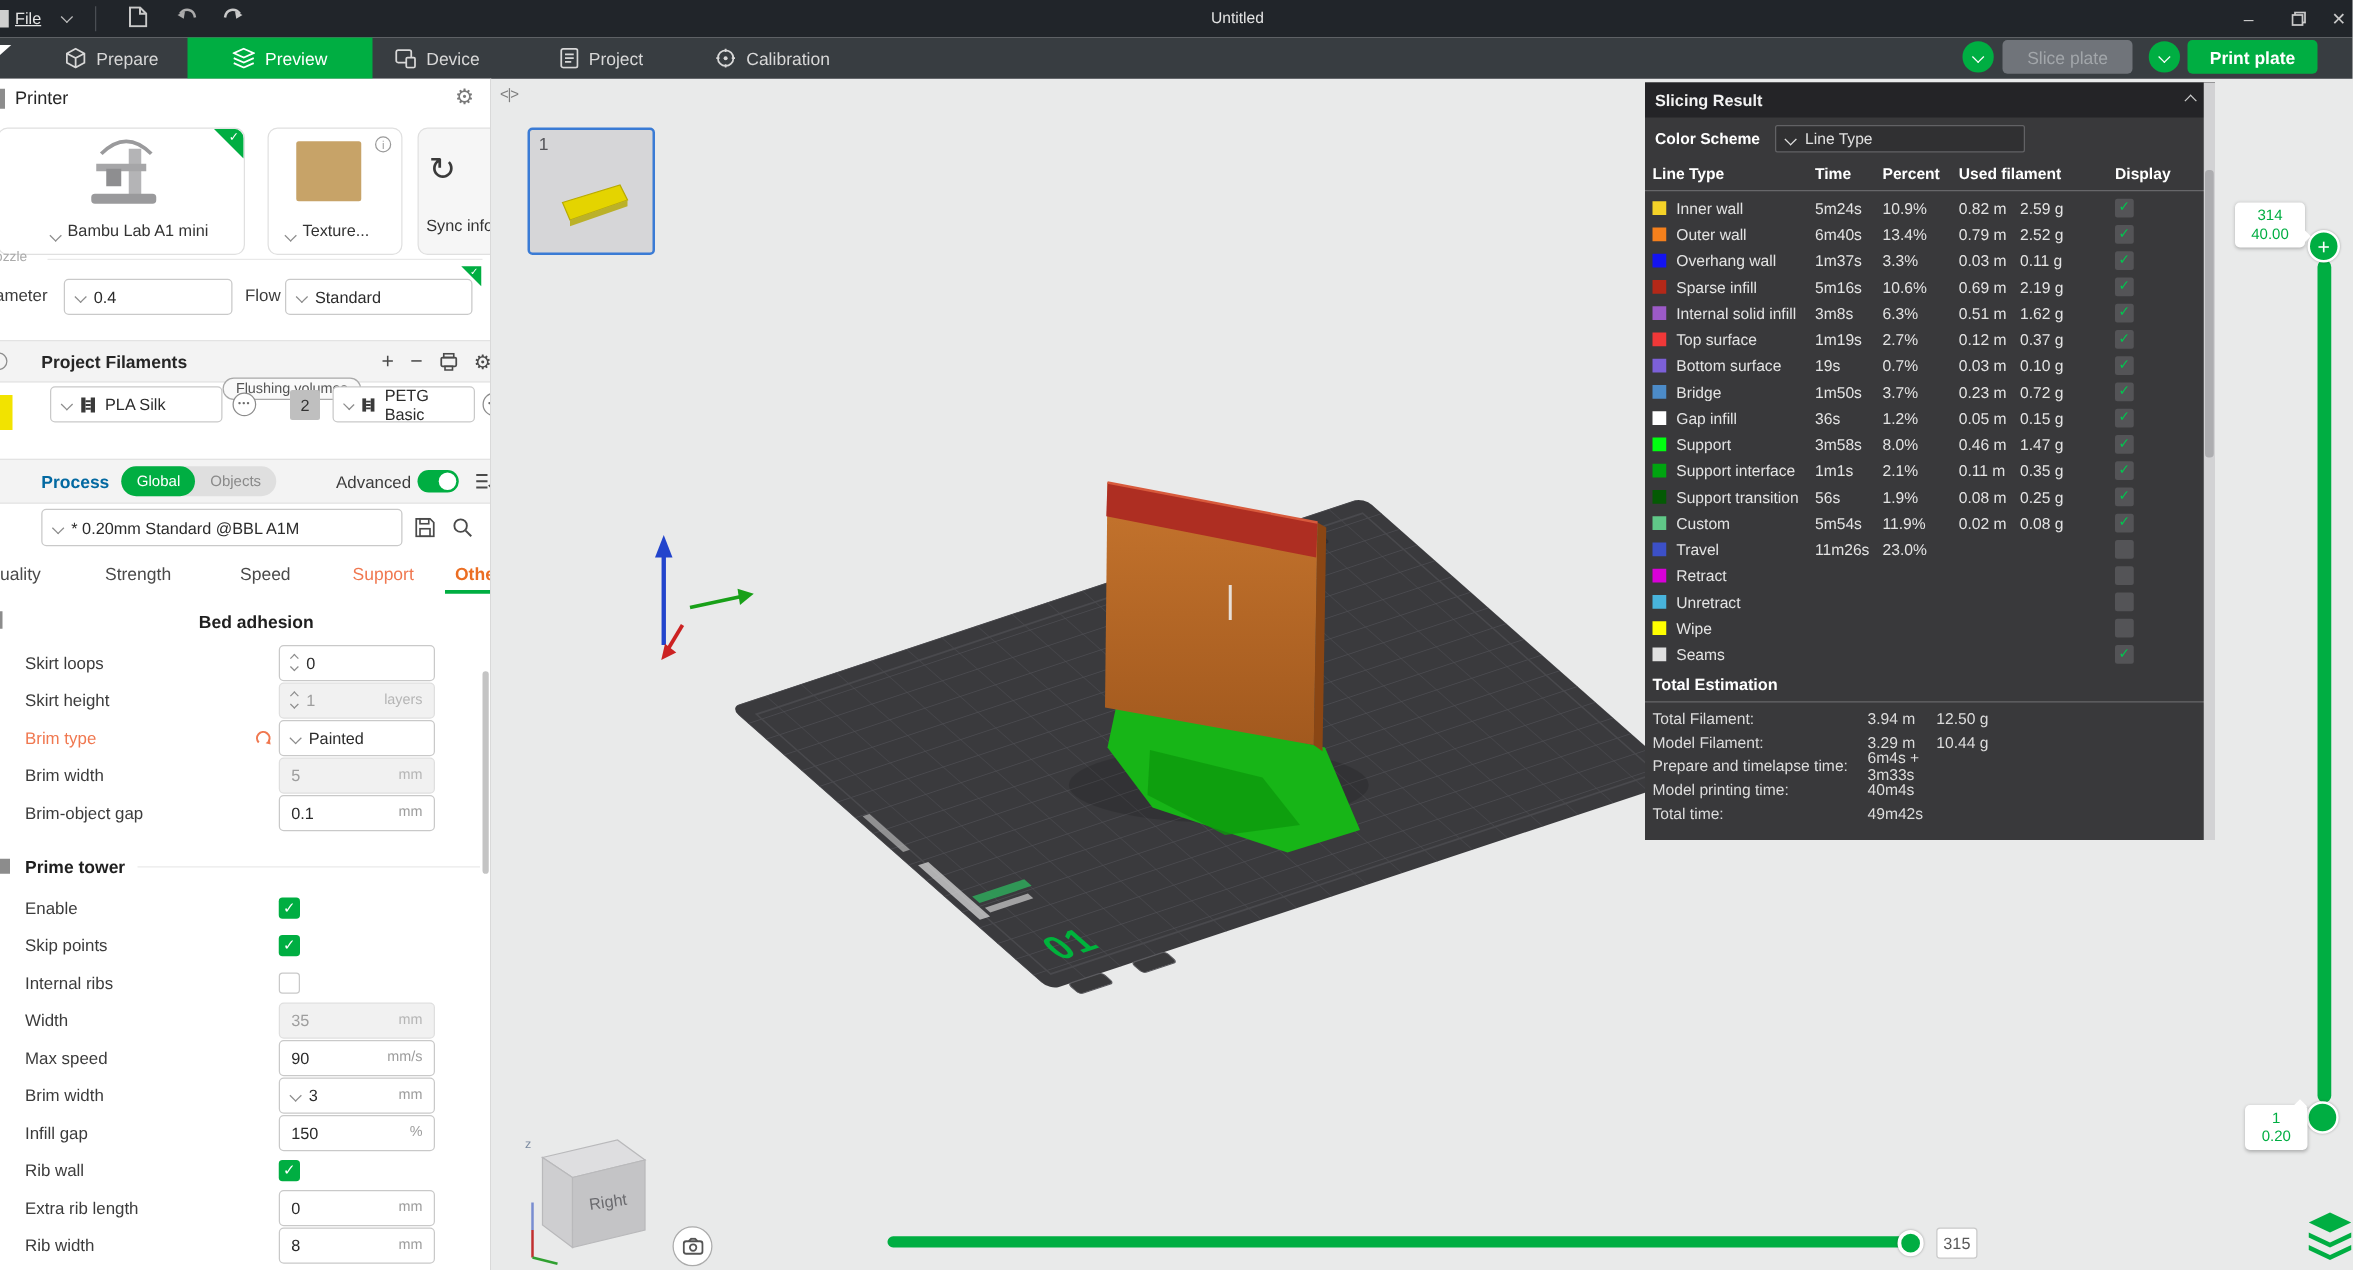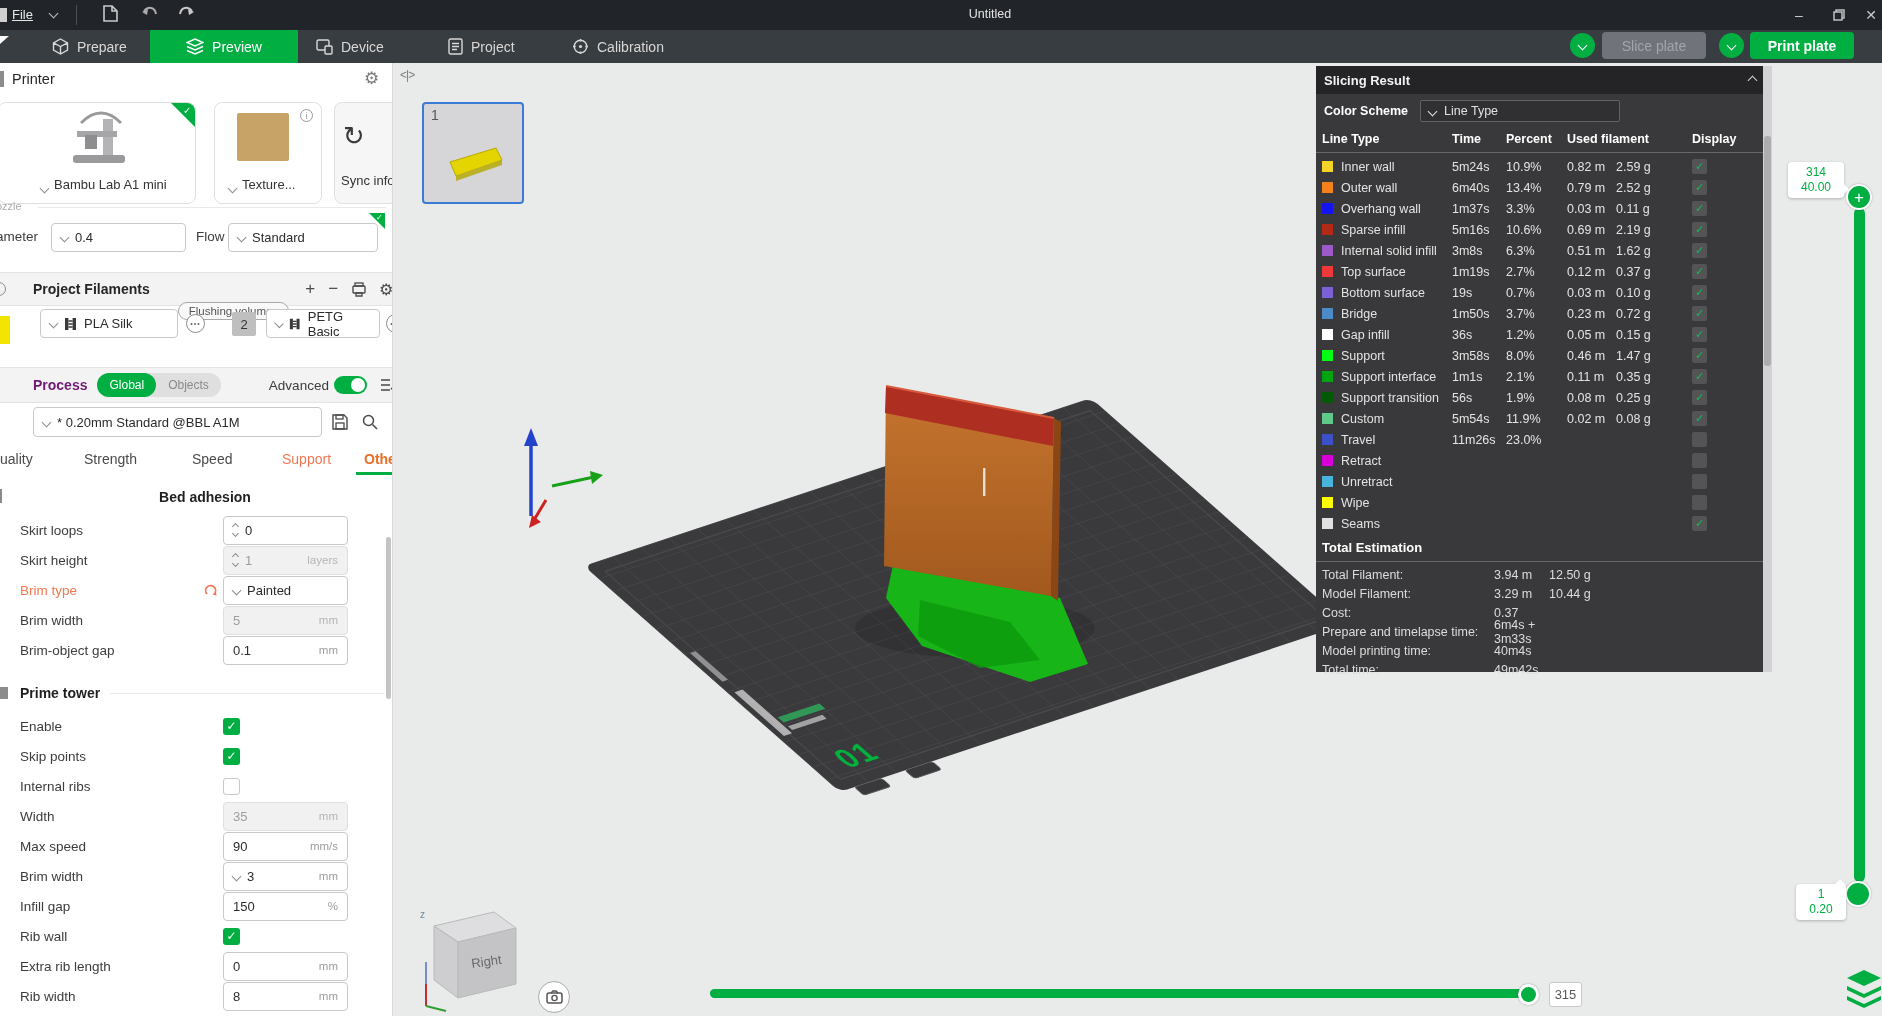--- a/index.html
+++ b/index.html
@@ -322,21 +322,21 @@
     <svg width="13" height="14" viewBox="0 0 13 14">
         <rect x="1" y="1" width="3.4" height="12" fill="#3A3A3A"></rect>
         <rect x="8.6" y="1" width="3.4" height="12" fill="#3A3A3A"></rect>
         <path d="M4.4,4 h4.2 M4.4,7 h4.2 M4.4,10 h4.2" stroke="#3A3A3A" stroke-width="1.6"></path>
       </svg>
     <span>PETG Basic</span>
   </div>
   <div class="ellipsis-btn" style="left:386px;top:251px;">•••</div>
 
   <div class="gray-hdr" style="top:304px;height:36px;">
-    <span style="margin-left:33px;font-size:14px;font-weight:bold;color:#701a75;">Process</span>
+    <span style="margin-left:33px;font-size:14px;font-weight:bold;color:#0369a1;">Process</span>
     <div class="seg-wrap" style="margin-left:10px;">
       <span class="seg on">Global</span>
       <span class="seg">Objects</span>
     </div>
     <span class="sb-label" style="margin-left:48px;">Advanced</span>
     <div class="toggle" style="margin-left:5px;">
         <div class="knob"></div>
       </div>
     <svg width="15" height="14" viewBox="0 0 15 14" style="margin-left:13px;">
         <path d="M1,2 h9 M1,7 h9 M1,12 h9" stroke="#4A4A4A" stroke-width="1.5"></path>
@@ -752,25 +752,20 @@
       <span class="tl">Total Filament:</span>
       <span class="tv1">3.94 m</span>
       <span class="tv2">12.50 g</span>
     </div>
       <div class="tot-row">
       <span class="tl">Model Filament:</span>
       <span class="tv1">3.29 m</span>
       <span class="tv2">10.44 g</span>
     </div>
       <div class="tot-row">
-      <span class="tl">Cost:</span>
-      <span class="tv1">0.37</span>
-      <span class="tv2"></span>
-    </div>
-      <div class="tot-row">
       <span class="tl">Prepare and timelapse time:</span>
       <span class="tv1">6m4s + 3m33s</span>
       <span class="tv2"></span>
     </div>
       <div class="tot-row">
       <span class="tl">Model printing time:</span>
       <span class="tv1">40m4s</span>
       <span class="tv2"></span>
     </div>
       <div class="tot-row">

